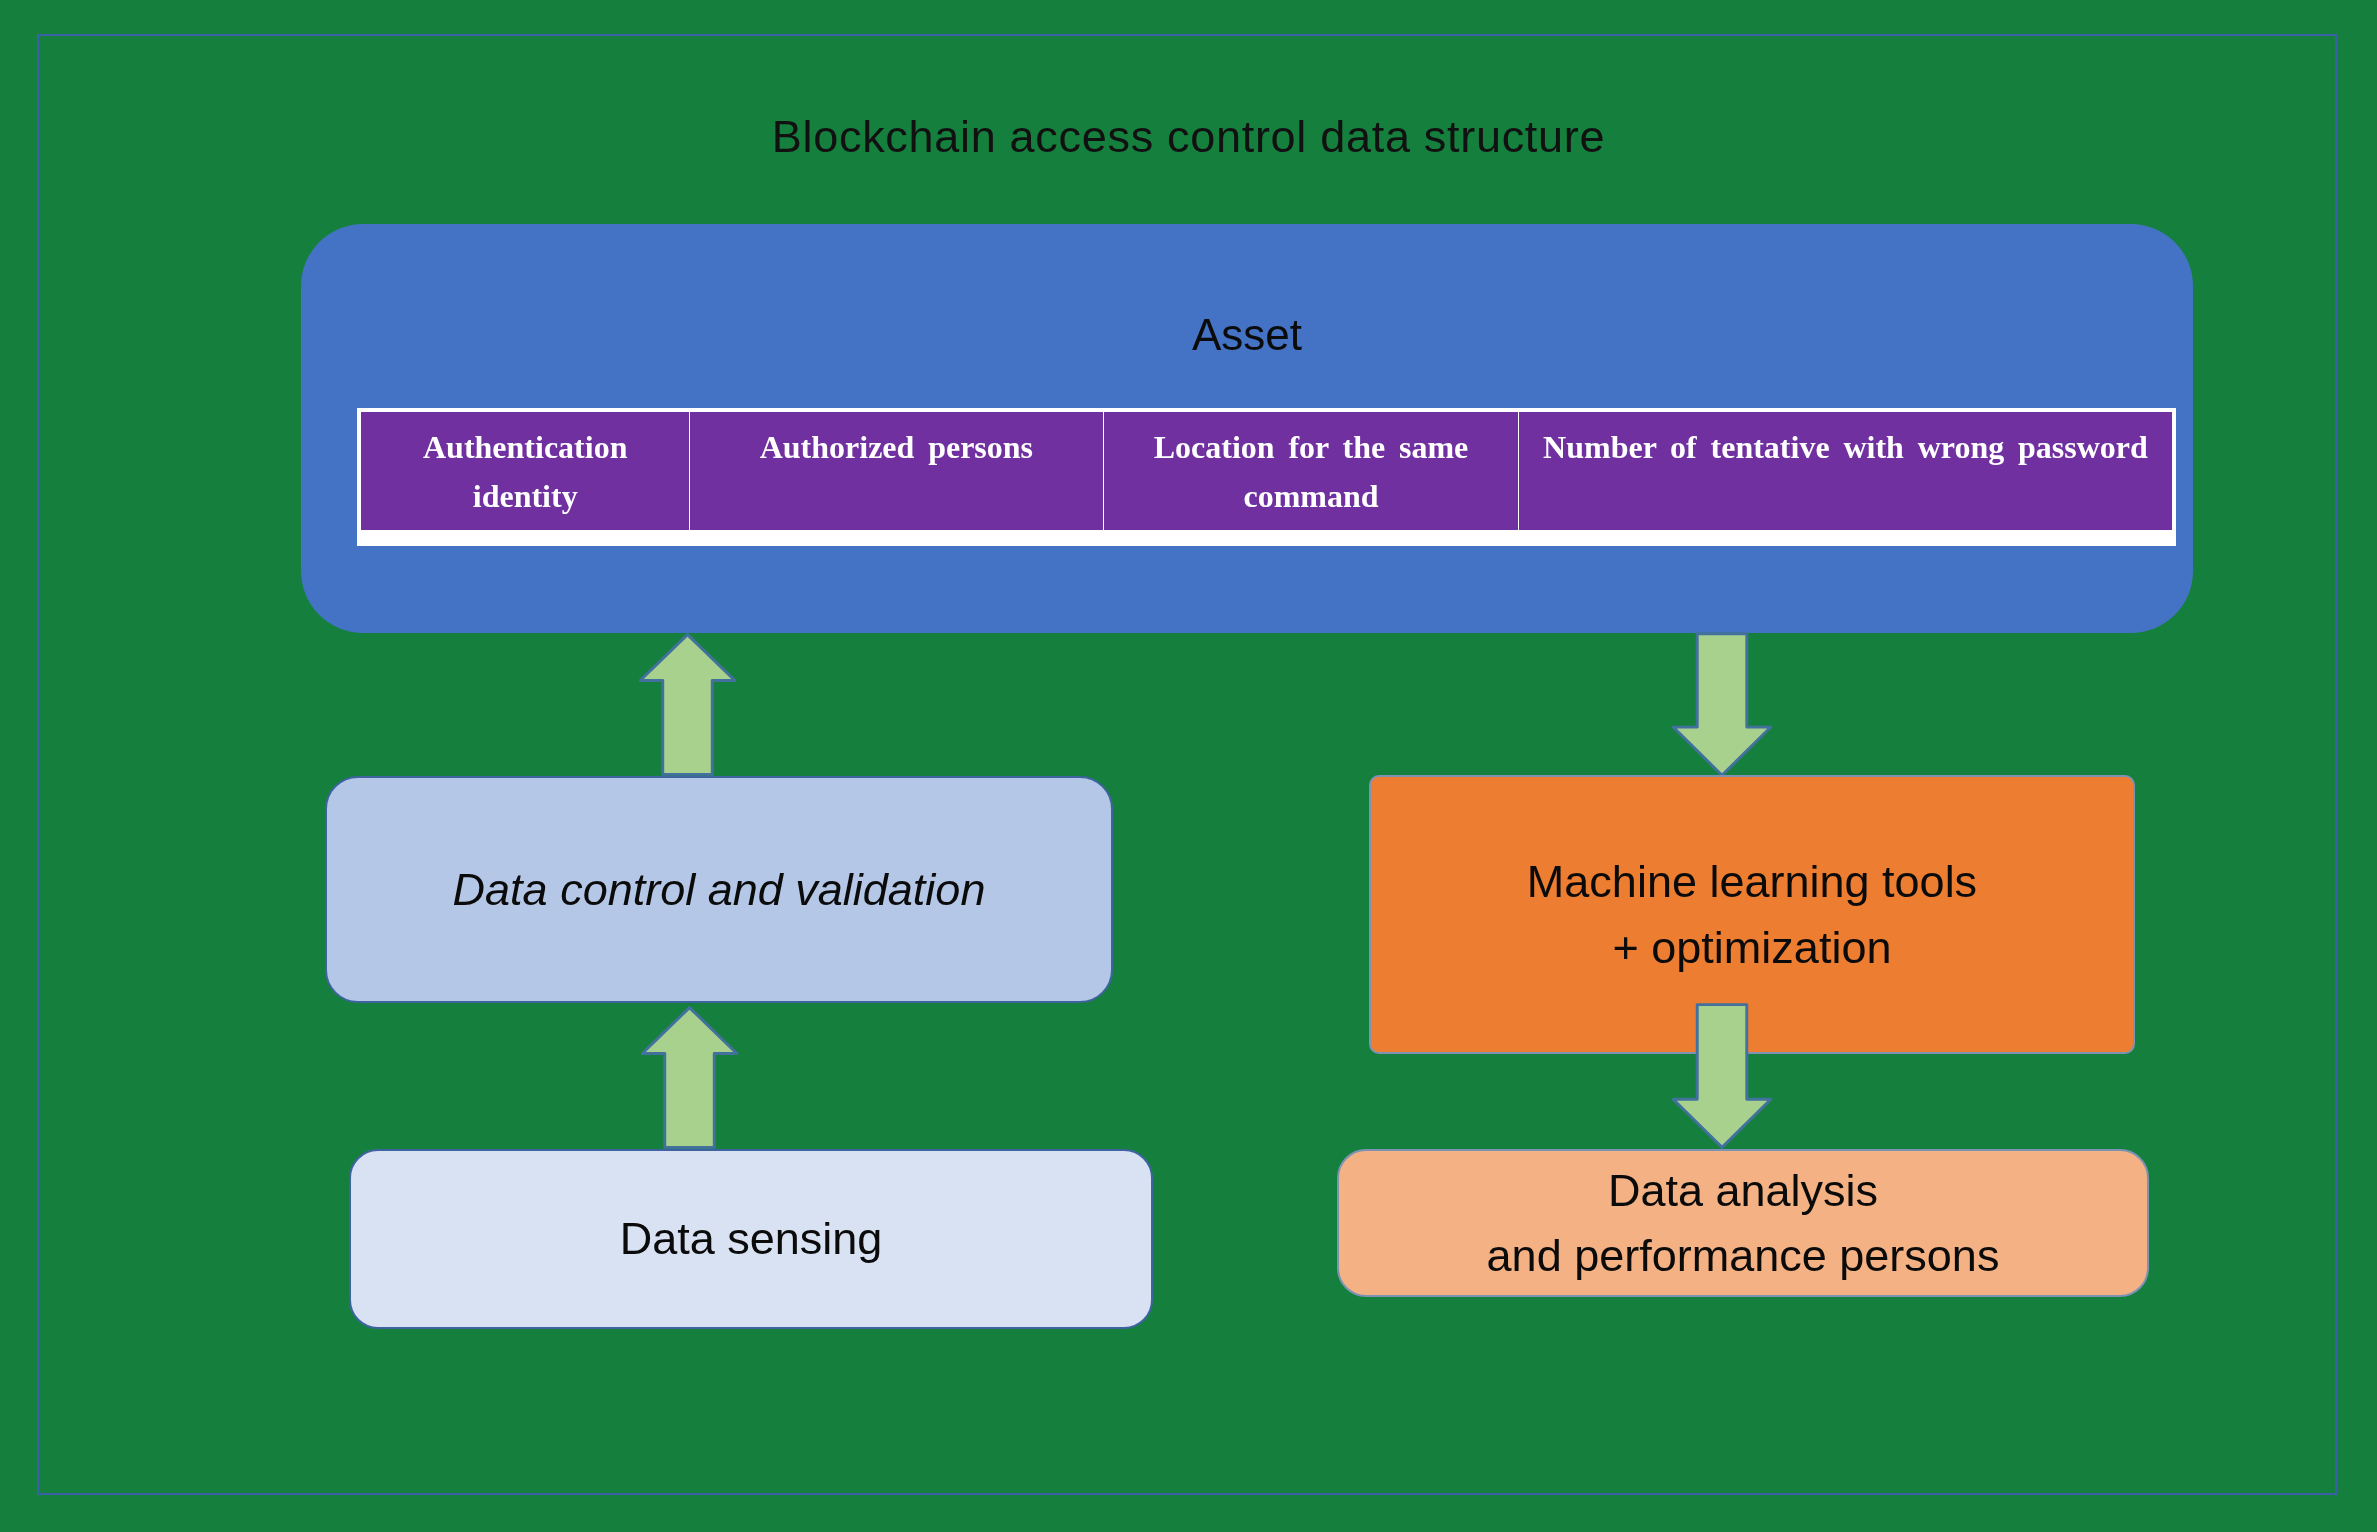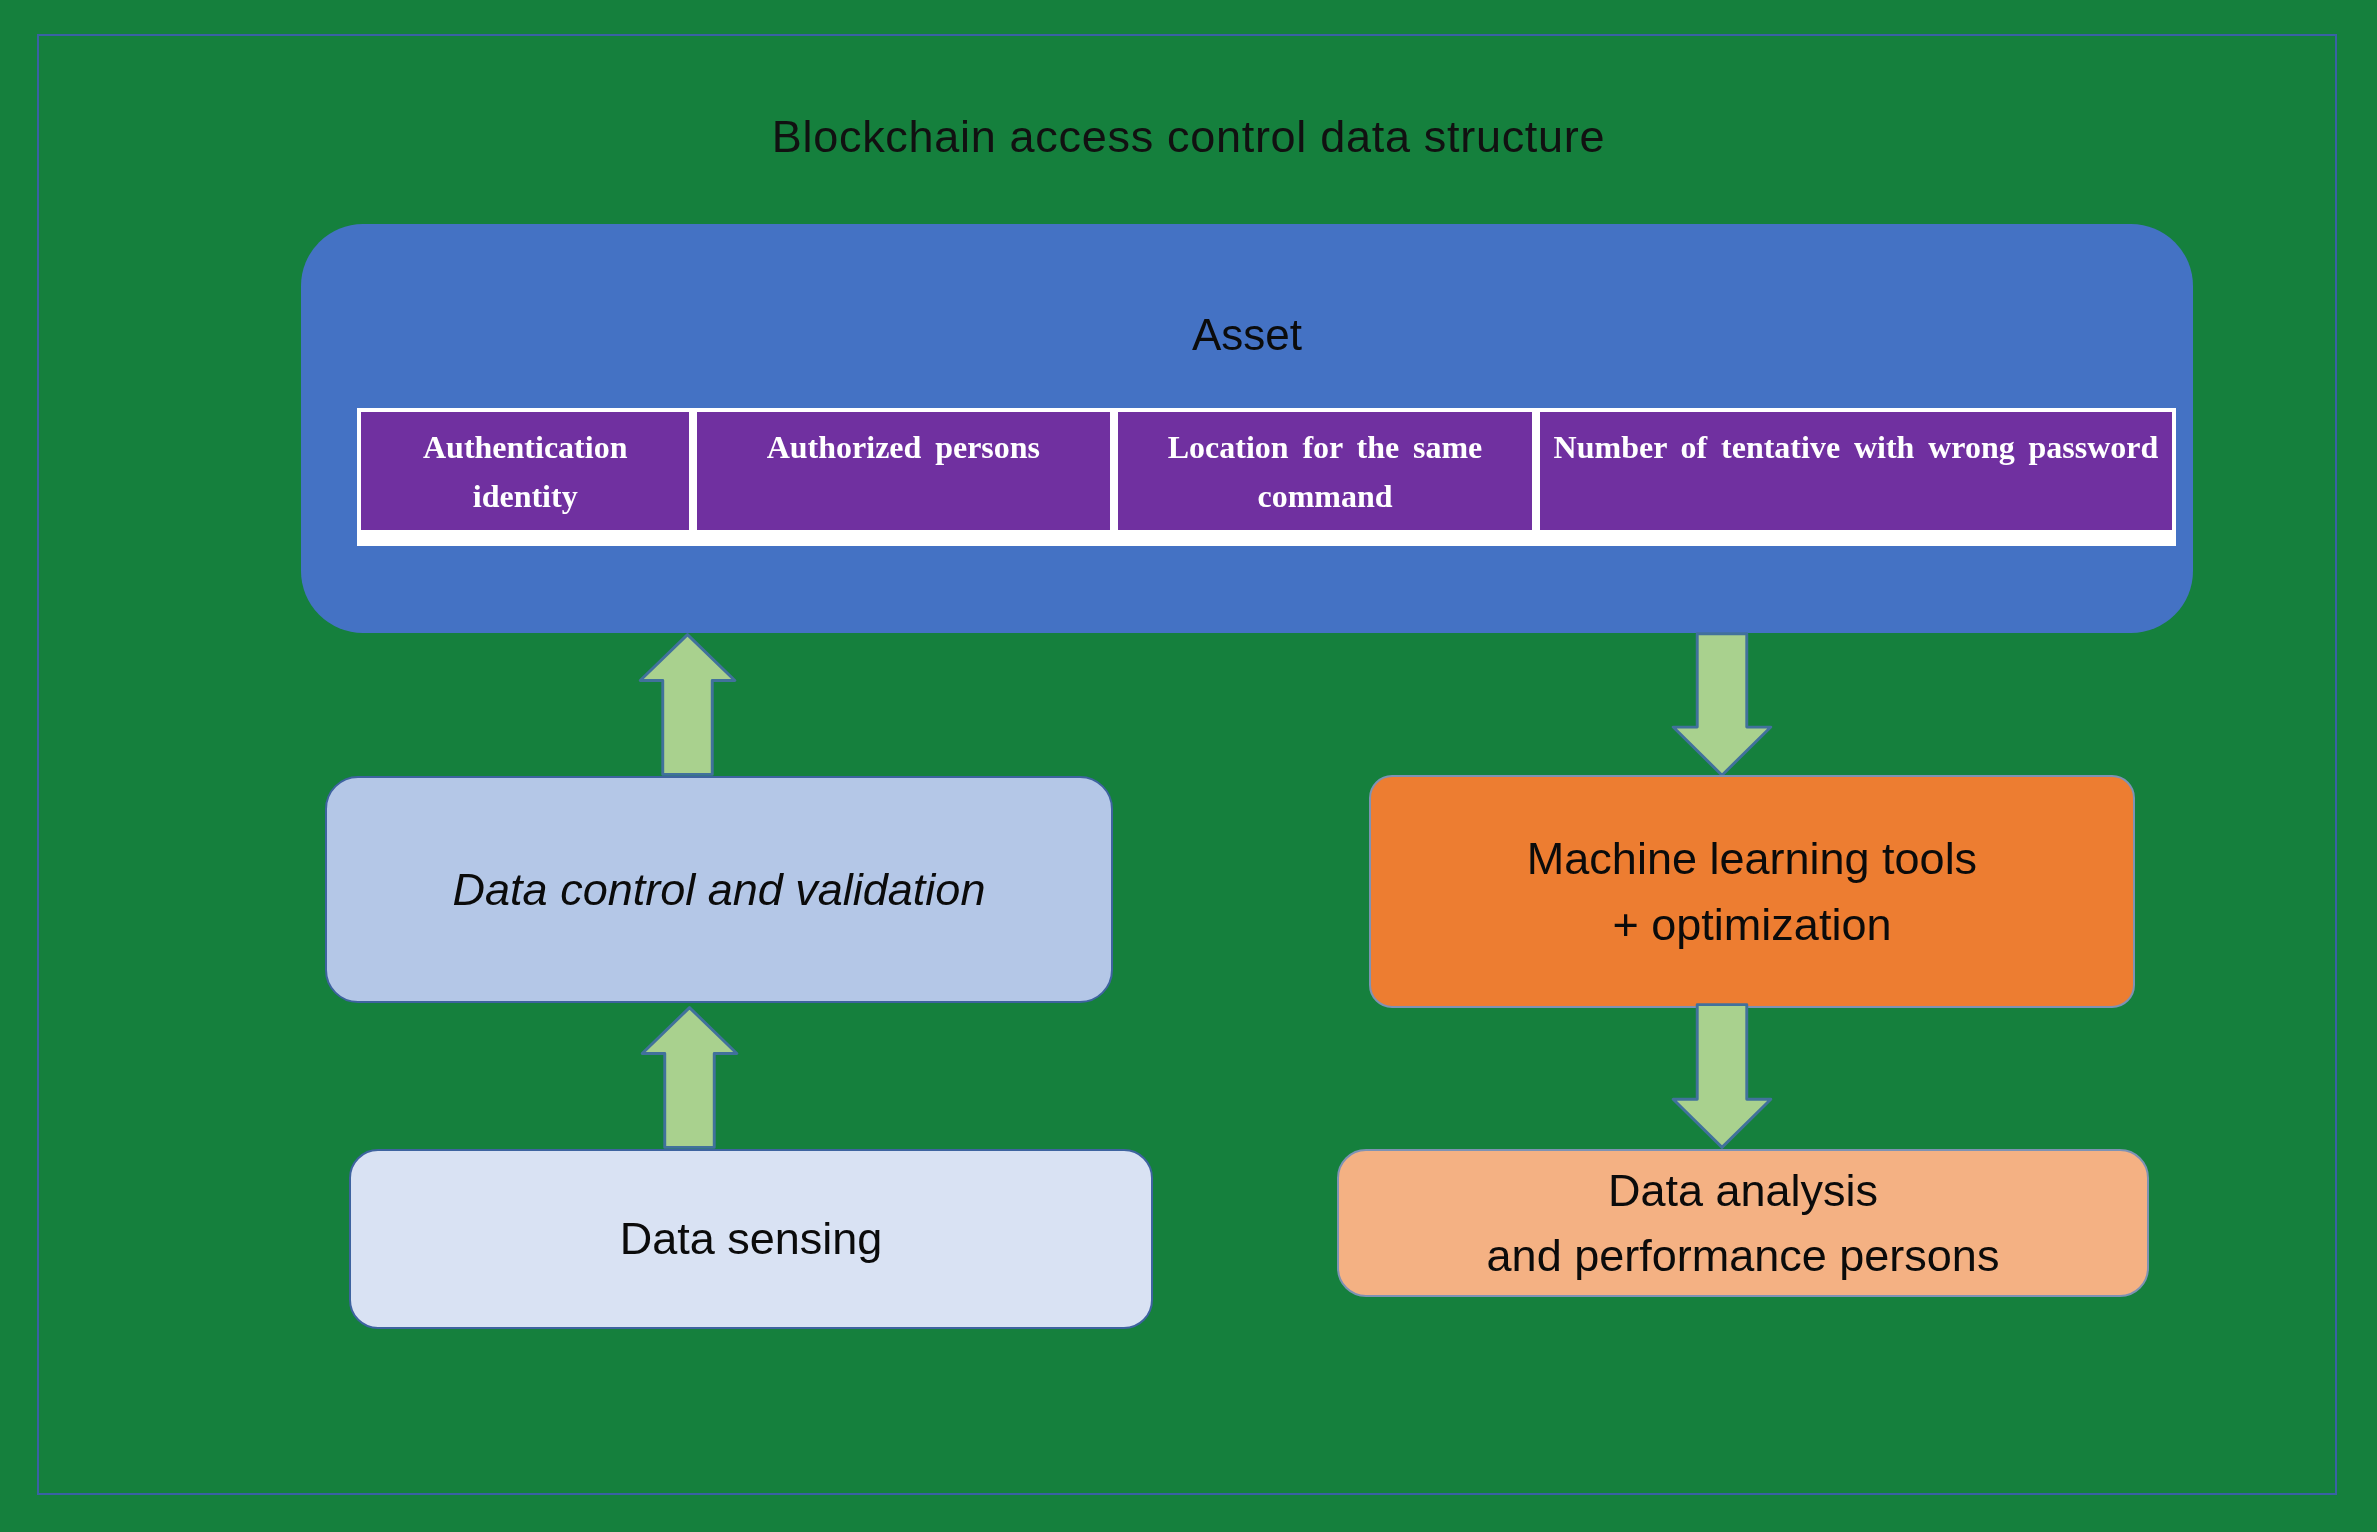--- a/index.html
+++ b/index.html
@@ -23,21 +23,21 @@
     background:#4472C4;border-radius:62px;padding-left:34px;
   }
   .asset-label{
     position:absolute;top:86px;left:0;width:100%;
     text-align:center;font-size:44px;color:#0b0b0b;
   }
   .asset-table{
     position:absolute;left:56px;top:184px;width:1819px;
     background:#ffffff;box-sizing:border-box;
     padding:4.4px 4.4px 16px 4.4px;
-    display:flex;gap:8px;
+    display:flex;gap:1px;
   }
   .asset-table .cell{
     background:#7030A0;color:#ffffff;
     font-family:"Liberation Serif",serif;font-weight:bold;
     font-size:32px;line-height:1.55;word-spacing:5.8px;
     text-align:center;box-sizing:border-box;
     height:118px;padding:10.2px 11.7px 0 11.7px;overflow:hidden;
   }
   .cell.c1{flex:0 0 18.1%;}
   .cell.c2{flex:0 0 22.8%;}
@@ -50,22 +50,22 @@
   }
   .box-dcv{
     left:325px;top:776px;width:788px;height:227px;
     background:#B4C7E7;border:2.9px solid #3E639F;border-radius:33px;font-style:italic;
   }
   .box-ds{
     left:329px;top:1149px;width:804px;height:180px;
     background:#D9E2F3;border:2.9px solid #3E639F;border-radius:29px;margin-left:20px;
   }
   .box-ml{
-    left:1369px;top:775px;width:766px;height:233px;
-    background:#ED7D31;border:2.9px solid #7E92B4;border-radius:23px;
+    left:1369px;top:775px;width:766px;height:279px;
+    background:#ED7D31;border:2.9px solid #7E92B4;border-radius:10px;
   }
   .box-da{
     left:1337px;top:1149px;width:812px;height:148px;
     background:#F4B183;border:2.9px solid #7E92B4;border-radius:29px;
   }
   .arrow{position:absolute;}
   .arrow svg{display:block;}
   .a-up1{left:638px;top:632px;}
   .a-up2{left:640px;top:1005px;}
   .a-dn1{left:1671px;top:632px;}

